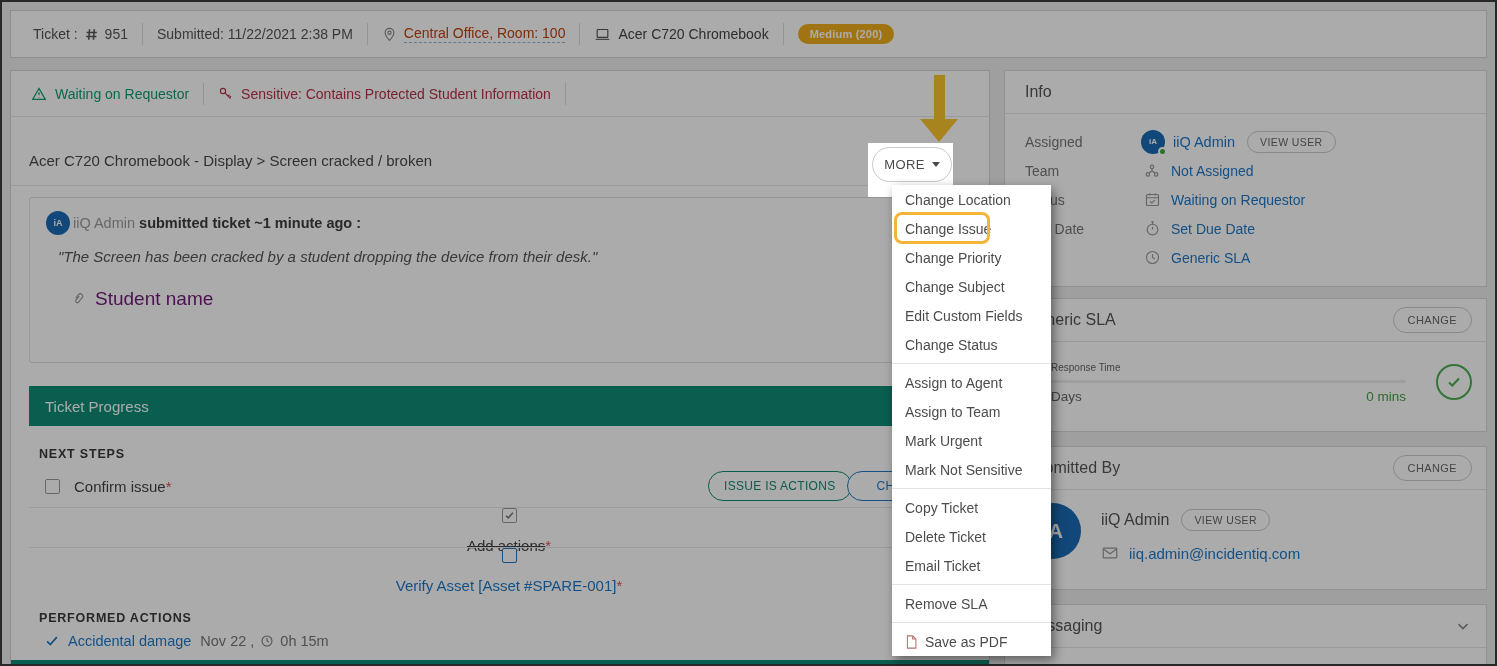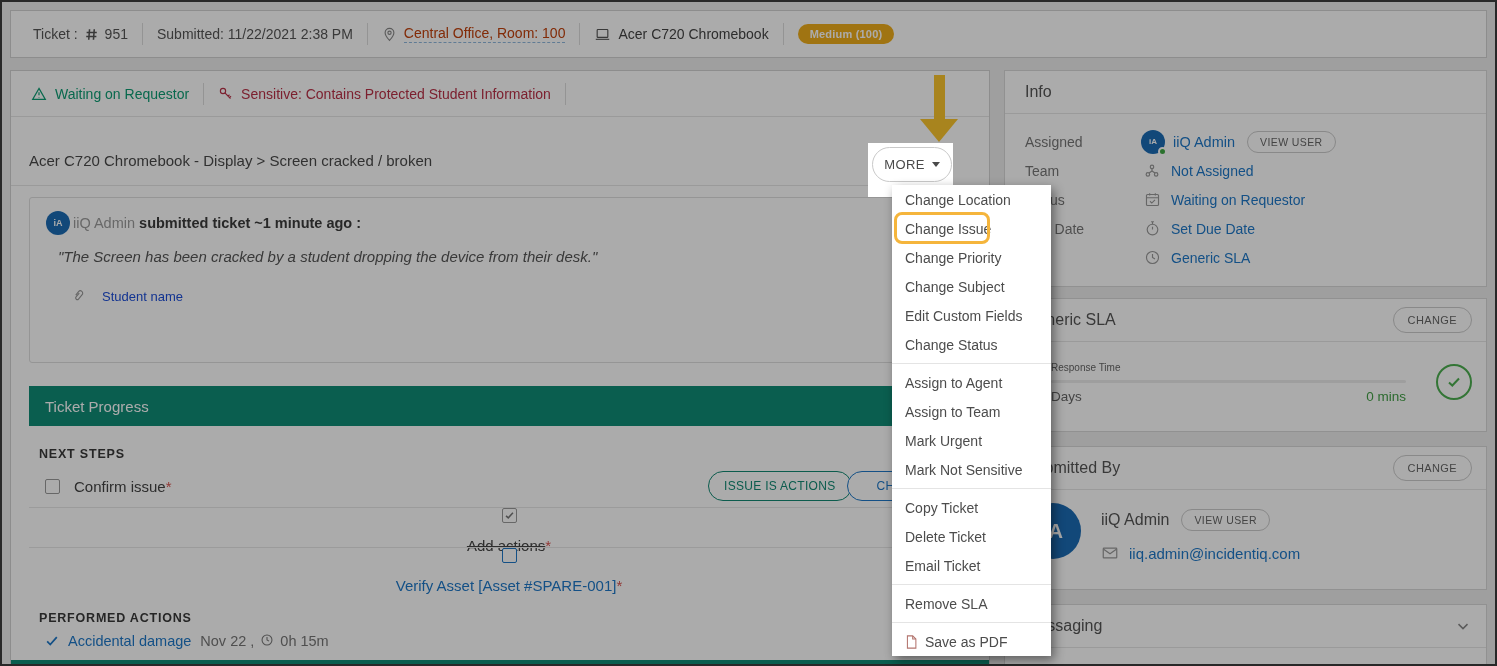--- a/index.html
+++ b/index.html
@@ -26,37 +26,37 @@
   .st-red { color:#B93147; }
   .title-row { position:absolute; left:0; top:46px; width:100%; height:69px; border-bottom:1px solid #e6e6e6;
                display:flex; align-items:center; padding:18px 18px 0 18px; font-size:15px; color:#4a4a4a; }
 
   .comment-card { position:absolute; left:18px; top:126px; width:944px; height:166px; border:1px solid #dedede; border-radius:3px; background:#fff; }
   .avatar { border-radius:50%; background:#1B6CB5; color:#fff; display:flex; align-items:center; justify-content:center; font-weight:bold; }
   .c-avatar { position:absolute; left:16px; top:13px; width:24px; height:24px; font-size:9px; }
   .c-author-line { position:absolute; left:43px; top:17px; font-size:14.5px; color:#9b9b9b; }
   .c-author-line b { color:#3d3d3d; font-weight:bold; }
   .c-quote { position:absolute; left:28px; top:50px; font-size:15px; font-style:italic; color:#555; }
-  .c-attach { position:absolute; left:40px; top:90px; display:flex; align-items:center; gap:16px; font-size:13px; color:#1d4ed8; }
+  .c-attach { position:absolute; left:40px; top:90px; display:flex; align-items:center; gap:9px; font-size:19px; color:#701a75; }
 
   .progress-header { position:absolute; left:18px; top:315px; width:944px; height:40px; background:#0F8C77; color:#fff;
                      display:flex; align-items:center; padding-left:16px; font-size:15px; }
   .section-label { position:absolute; left:28px; font-size:12.5px; font-weight:bold; letter-spacing:.8px; color:#3a3a3a; }
   .step-row { position:absolute; left:18px; width:944px; display:flex; align-items:center; gap:14px; padding-left:16px; font-size:15px; color:#444; }
   .cb { width:15px; height:15px; border:1.6px solid #9a9a9a; border-radius:2px; background:#fff; flex:none; display:flex; align-items:center; justify-content:center; cursor:pointer; }
   .cb.blue { border-color:#1E78C8; }
   .star { color:#D9534F; }
   .struck { text-decoration:line-through; }
   .link { color:#1E78C8; cursor:pointer; }
   .row-line { border-top:1px solid #e8e8e8;flex-direction:column; }
   .pill-btn { background:#fff; border-radius:16px; font-size:12px; letter-spacing:.3px; padding:7px 15px; white-space:nowrap; cursor:pointer; }
   .btn-teal { border:1.5px solid #128A74; color:#128A74; }
   .btn-blue { border:1.5px solid #1E78C8; color:#1E78C8; }
   .performed-row { position:absolute; left:34px; top:562px; display:flex; align-items:center; gap:9px; font-size:14.5px; }
-  .perf-meta { color:#777; display:flex; gap:6px; }
+  .perf-meta { color:#777; display:flex; align-items:center; gap:6px; }
   .teal-sliver { position:absolute; left:0; bottom:0; width:100%; height:5px; background:#0F8C77; }
 
   
   .panel { position:absolute; left:1004px; width:483px; background:#fff; border:1px solid #d8d8d8; }
   .panel-header { height:43px; border-bottom:1px solid #e6e6e6; display:flex; align-items:center; padding:0 14px 0 20px; font-size:16px; color:#555; }
   .panel-header .spacer { flex:1; }
   .change-btn { border:1px solid #ccc; border-radius:14px; color:#666; font-size:11px; letter-spacing:.4px; padding:6px 14px; background:#fff; cursor:pointer; }
   .info-rows { padding:13px 0 14px 0; }
   .info-row { display:flex; align-items:center; height:29px; padding-left:20px; font-size:14px; }
   .info-label { width:116px; color:#777; flex:none; }
@@ -123,21 +123,21 @@
   <div class="tb-item">
     <span>
         <svg class="ic" width="17" height="17" viewBox="0 0 24 24" fill="none" stroke="#555" stroke-width="1.6">
           <rect x="4.5" y="5" width="15" height="11" rx="1"></rect>
           <path d="M2.5 18.8 H21.5"></path>
         </svg>
       </span>
     <span style="color:#444">Acer C720 Chromebook</span>
   </div>
   <div class="tb-sep"></div>
-  <span class="badge">Medium (100)</span>
+  <span class="badge">Medium (200)</span>
 </div>
 
 <div class="content">
 
   <div class="status-row">
     <div class="st-item st-green">
       <span>
           <svg class="ic" width="16" height="16" viewBox="0 0 24 24" fill="none" stroke="#0E9D74" stroke-width="1.8">
             <path d="M12 3.5 L21.5 20 H2.5 Z"></path>
             <path d="M12 9.5 V14"></path>

